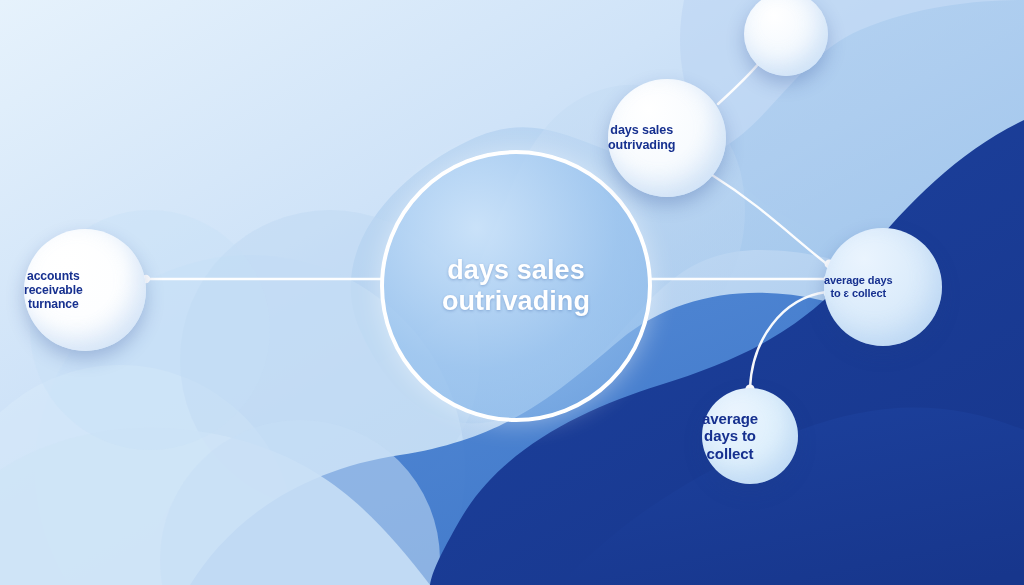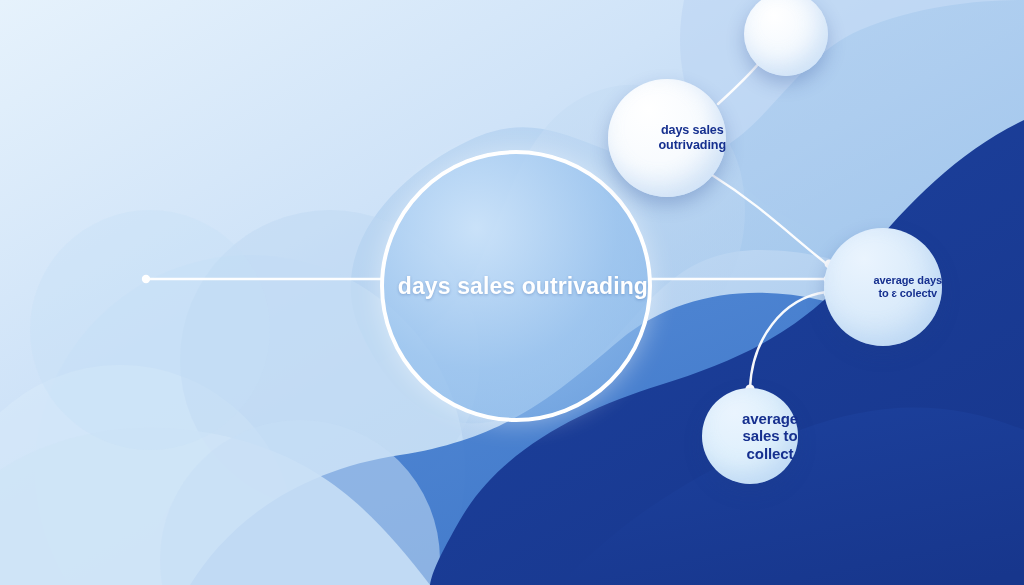--- a/index.html
+++ b/index.html
@@ -14,21 +14,21 @@
     overflow:hidden;
     background:linear-gradient(135deg,#e3f0fb 0%,#cfe3f8 38%,#aecdee 70%,#9cc2ea 100%);
   }
   #bg { position:absolute; inset:0; width:1024px; height:585px; display:block; }
 
   .node {
     position:absolute;
     border-radius:50%;
     display:flex;
     align-items:center;
-    justify-content:flex-end;
+    justify-content:flex-start;
     text-align:center;
     z-index:4;
   }
   .node-label {
     font-weight:bold;
     color:#16308f;
     letter-spacing:-0.1px;
     line-height:1.16;
     pointer-events:none;
   }
@@ -36,21 +36,21 @@
   
   #hub {
     left:380px; top:150px;
     width:272px; height:272px;
     border:4px solid #ffffff;
     background:radial-gradient(circle at 35% 28%, rgba(205,228,250,.85) 0%, rgba(150,193,238,.72) 55%, rgba(126,176,230,.62) 100%);
     box-shadow:0 0 26px rgba(255,255,255,.42);
   }
   #hub .node-label {
     color:#ffffff;
-    font-size:23px;
+    font-size:27px;
     text-shadow:0 1px 3px rgba(40,80,150,.33);
     letter-spacing:.1px;
   }
 
   
   .sphere {
     box-shadow:0 8px 18px rgba(30,62,140,.26), inset -8px -10px 22px rgba(150,190,235,.30);
   }
   #n-left {
     left:24px; top:229px; width:122px; height:122px;
@@ -172,38 +172,45 @@
       <circle cx="829" cy="264" r="4.4"></circle>
       <circle cx="828" cy="293" r="4.4"></circle>
       <circle cx="750" cy="389" r="4.6"></circle>
     </g>
   </svg>
 
   <div class="node" id="hub">
     <span class="node-label">days sales outrivading</span>
   </div>
 
+  <div class="node sphere" id="n-left">
+    <span class="node-label">
+      <span>accounts</span><br>
+      <span>receivable</span><br>
+      <span>turnance</span>
+    </span>
+  </div>
 
   <div class="node sphere" id="n-top">
     <span class="node-label">
       <span>days sales</span><br>
       <span>outrivading</span>
     </span>
   </div>
 
   <div class="node sphere" id="n-right">
     <span class="node-label">
       <span>average days</span><br>
-      <span>to ɛ colectv</span>
+      <span>to ɛ collect</span>
     </span>
   </div>
 
   <div class="node sphere" id="n-bottom">
     <span class="node-label">
       <span>average</span><br>
-      <span>sales to</span><br>
+      <span>days to</span><br>
       <span>collect</span>
     </span>
   </div>
 
   <div class="node sphere" id="n-corner"></div>
 
 </div>
 
 </body></html>

